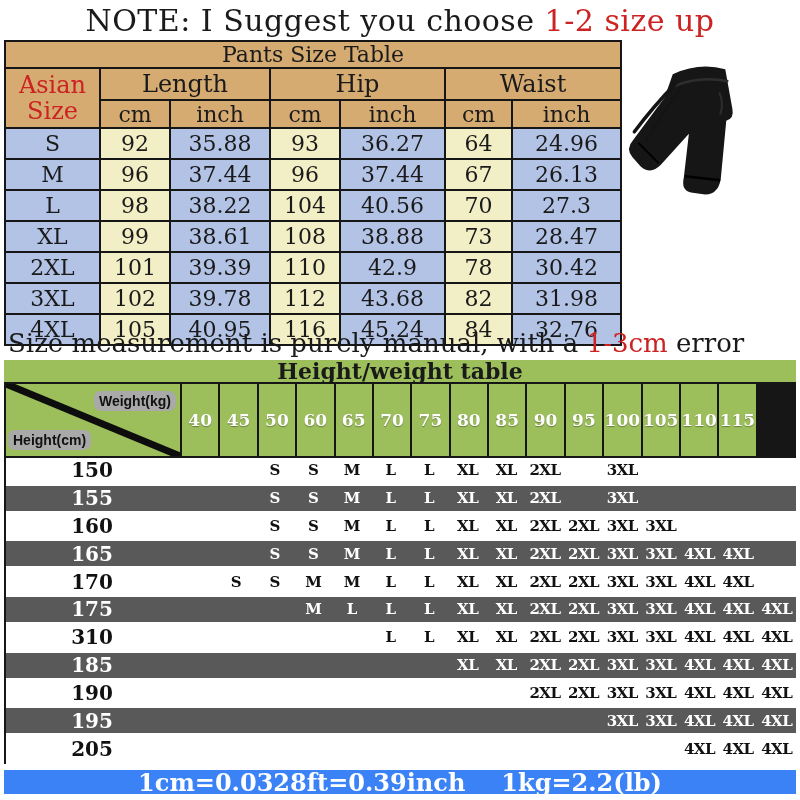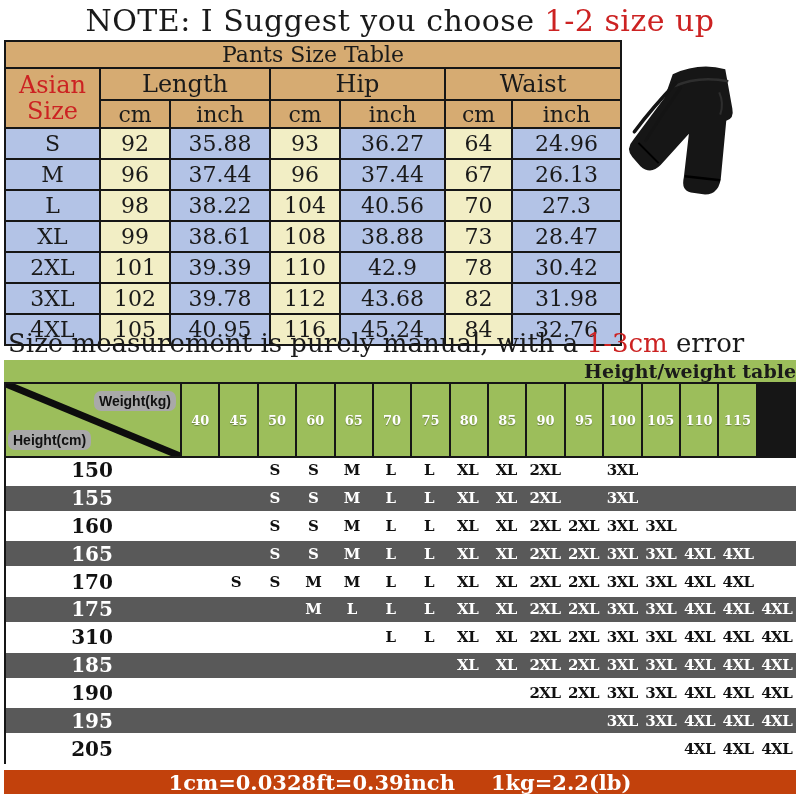--- a/index.html
+++ b/index.html
@@ -26,48 +26,48 @@
   .pants-table .data-row td{font-size:22px;height:29px;}
 
   
   .pants-photo{position:absolute;left:598px;top:52px;width:202px;height:205px;}
 
   
   .note2{position:absolute;top:328px;left:8px;width:790px;font-size:26px;white-space:nowrap;}
 
   
   .hw-title{position:absolute;left:4px;top:360px;width:792px;height:22px;background:#9cbe5b;
-            text-align:right;font-size:19px;font-weight:bold;line-height:22px;}
+            text-align:center;font-size:22px;font-weight:bold;line-height:22px;}
   .hw-header{position:absolute;left:4px;top:382px;width:792px;height:76px;box-sizing:border-box;
              background:#161616;border:2px solid #161616;display:grid;
              grid-template-columns:174px repeat(16,1fr);gap:2px;}
   .hw-hcell{background:#9cbe5b;display:flex;align-items:center;justify-content:center;
-            color:#fff;font-weight:bold;font-size:13px;text-shadow:0 1px 1px rgba(0,0,0,.35);}
+            color:#fff;font-weight:bold;font-size:17px;text-shadow:0 1px 1px rgba(0,0,0,.35);}
   .hw-corner{background:#9cbe5b;position:relative;}
   .hw-corner svg{position:absolute;left:0;top:0;width:100%;height:100%;}
   .corner-label{position:absolute;background:#a9a9a9;color:#111;
                 font-family:"Liberation Sans",sans-serif;font-weight:bold;font-size:14px;
                 padding:2px 5px;white-space:nowrap;border-radius:7px;}
   .lbl-weight{top:7px;right:4px;}
   .lbl-height{bottom:6px;left:2px;}
 
   .hw-body{position:absolute;left:4px;top:458px;width:792px;height:306px;box-sizing:border-box;
            display:flex;flex-direction:column;border-left:2px solid #161616;}
   .hw-row{flex:1;display:grid;grid-template-columns:172px repeat(16,1fr);
           border-bottom:3px solid #fff;align-items:center;}
   .hw-row.white{background:#fff;color:#111;}
   .hw-row.gray{background:#595959;color:#fff;}
   .hw-label{text-align:center;font-size:20px;font-weight:bold;}
   .hw-cell{text-align:center;font-size:15px;font-weight:bold;letter-spacing:-.5px;
            white-space:nowrap;}
 
   
-  .footer-bar{position:absolute;left:4px;top:770px;width:792px;height:24px;background:#c2410c;
+  .footer-bar{position:absolute;left:4px;top:770px;width:792px;height:24px;background:#3b82f6;
               color:#fff;display:flex;align-items:center;justify-content:center;
-              font-size:21px;font-weight:bold;}
+              font-size:24px;font-weight:bold;}
   .footer-bar span{margin:0 18px;white-space:nowrap;}
 </style>
 </head>
 <body>
 
 <div class="main-title"><span>NOTE: I Suggest you choose </span><span class="red">1-2 size up</span></div>
 
 <table class="pants-table">
   <colgroup>
     <col style="width:95px">

